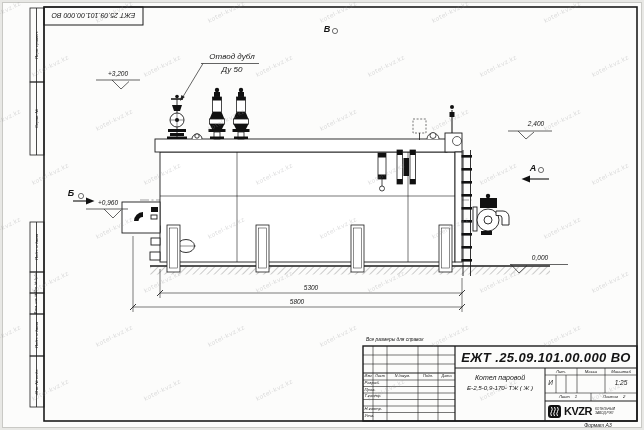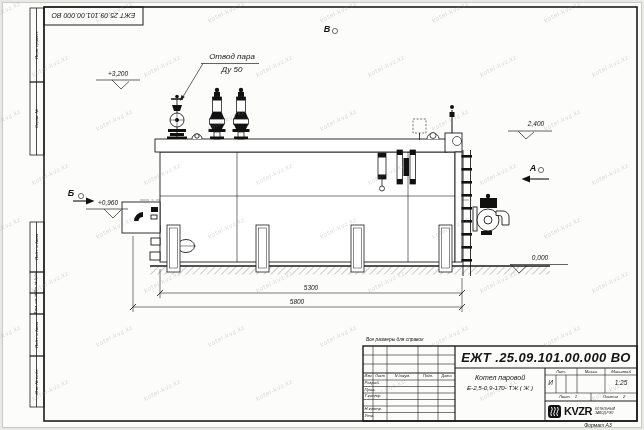--- a/index.html
+++ b/index.html
@@ -269,21 +269,21 @@
   <div class="lbl flip" style="left:44px;top:7px;width:99px;height:18px;font-size:7px;">ЕЖТ 25.09.101.00.000 ВО</div>
 
   <div class="vlbl" style="left:30px;top:82px;width:74px;height:14px;font-size:4.2px;">Перв. примен.</div>
   <div class="vlbl" style="left:30px;top:155px;width:73px;height:14px;font-size:4.2px;">Справ. №</div>
   <div class="vlbl" style="left:30px;top:272px;width:50px;height:14px;font-size:4.2px;">Подп. и дата</div>
   <div class="vlbl" style="left:30px;top:293px;width:21px;height:14px;font-size:3.4px;">Инв. № дубл.</div>
   <div class="vlbl" style="left:30px;top:314px;width:21px;height:14px;font-size:3.4px;">Взам. инв. №</div>
   <div class="vlbl" style="left:30px;top:356px;width:42px;height:14px;font-size:4.2px;">Подп. и дата</div>
   <div class="vlbl" style="left:30px;top:407px;width:51px;height:14px;font-size:4.2px;">Инв. № подл.</div>
 
-  <div class="lbl" style="left:196px;top:51px;width:72px;height:11px;font-size:8px;">Отвод пара</div>
+  <div class="lbl" style="left:196px;top:51px;width:72px;height:11px;font-size:8px;">Отвод дубл</div>
   <div class="lbl" style="left:206px;top:64px;width:52px;height:11px;font-size:8px;">Ду 50</div>
 
   <div class="lbl" style="left:96px;top:70px;width:44px;height:9px;font-size:6.5px;">+3,200</div>
   <div class="lbl" style="left:516px;top:120px;width:40px;height:9px;font-size:6.5px;">2,400</div>
   <div class="lbl" style="left:88px;top:199px;width:40px;height:9px;font-size:6.5px;">+0,960</div>
   <div class="lbl" style="left:520px;top:254px;width:40px;height:9px;font-size:6.5px;">0,000</div>
 
   <div class="lbl" style="left:64px;top:188px;width:14px;height:11px;font-size:9px;font-weight:600;">Б</div>
   <div class="lbl" style="left:526px;top:163px;width:14px;height:11px;font-size:9px;font-weight:600;">А</div>
   <div class="lbl" style="left:320px;top:24px;width:14px;height:11px;font-size:9px;font-weight:600;">В</div>

